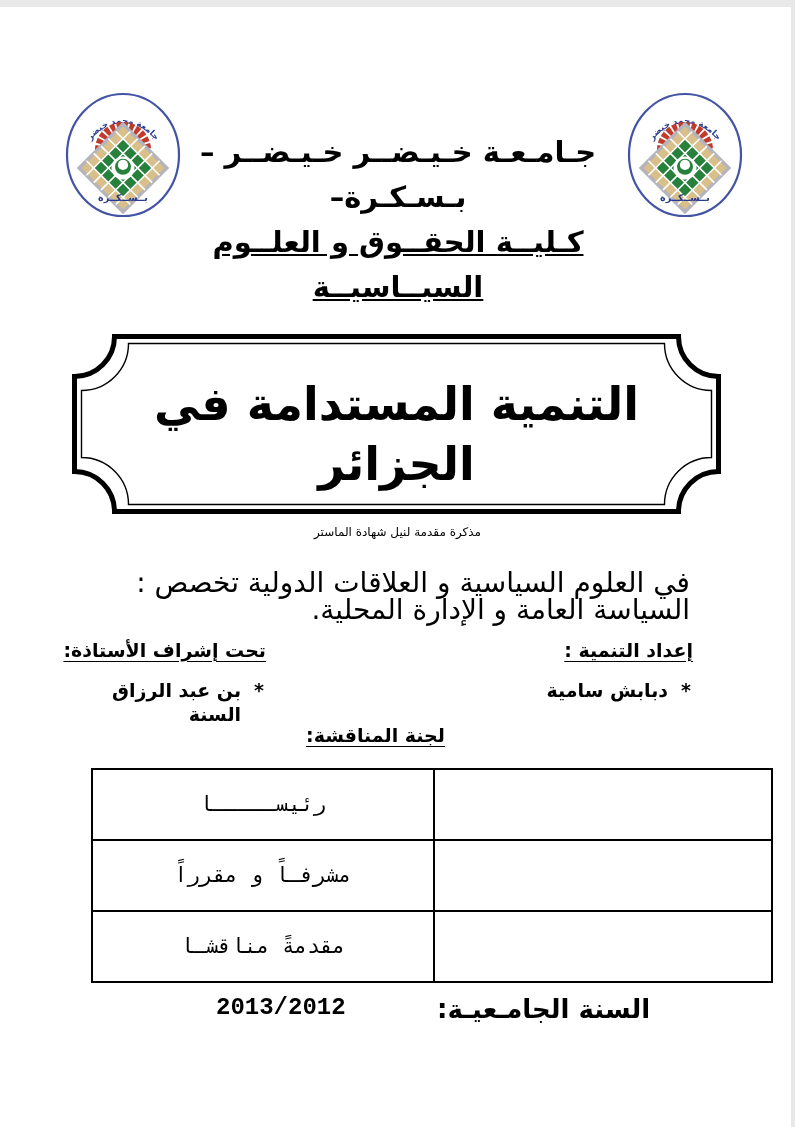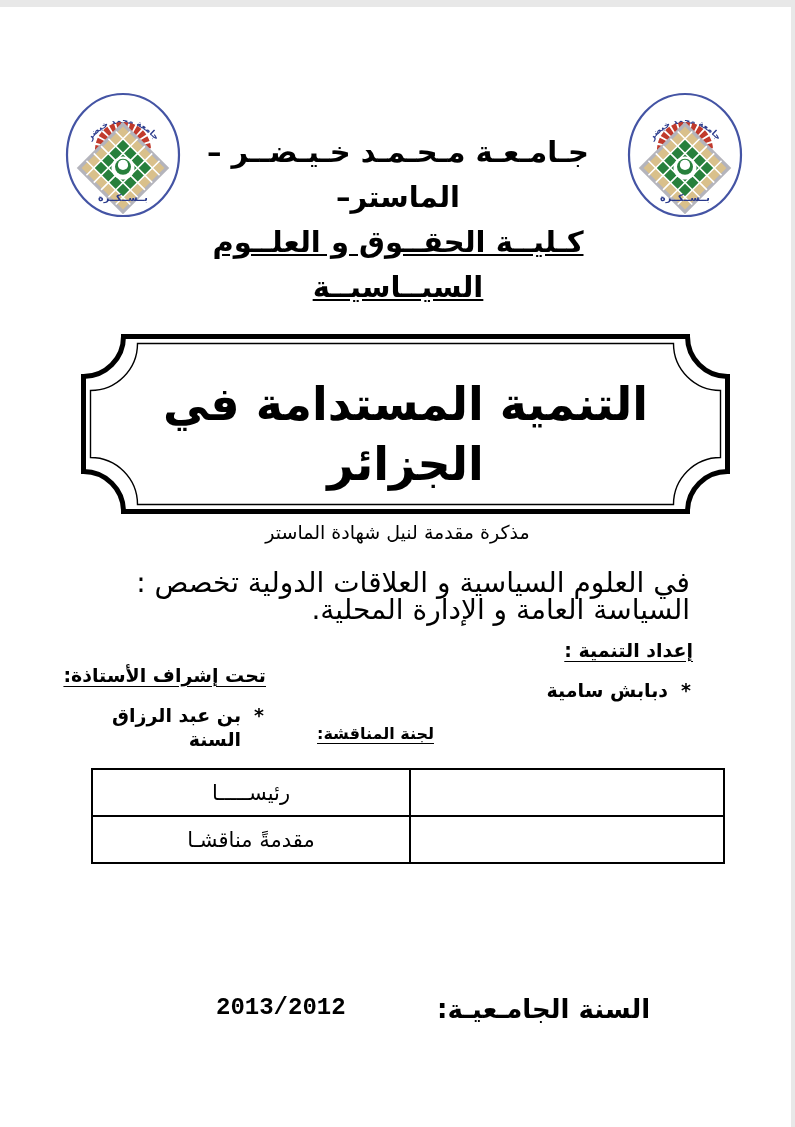--- a/index.html
+++ b/index.html
@@ -15,44 +15,44 @@
   .logo-right{left:626px;}
 
   .header-text{
     position:absolute;left:168px;top:130px;width:460px;
     direction:rtl;text-align:center;font-weight:bold;
   }
   .hline1{font-size:29px;line-height:45px;}
   .hline2{font-size:29px;line-height:45px;text-decoration:underline;}
   .hline3{font-size:27px;line-height:44px;}
 
-  .title-frame{position:absolute;left:81px;top:334px;width:649px;height:180px;text-decoration:underline;}
+  .title-frame{position:absolute;left:72px;top:334px;width:649px;height:180px;text-decoration:underline;}
   .title-frame svg{position:absolute;left:0;top:0;}
   .frame-title{
     position:absolute;left:0;top:40px;width:649px;
     direction:rtl;text-align:center;font-weight:bold;font-size:46px;line-height:60px;
   }
 
-  .subtitle1{position:absolute;left:0;top:519px;width:795px;direction:rtl;text-align:center;font-size:19px;line-height:26px;}
+  .subtitle1{position:absolute;left:0;top:519px;width:795px;direction:rtl;text-align:center;font-size:12px;line-height:26px;}
   .subtitle2{position:absolute;right:105px;top:569px;width:620px;direction:rtl;text-align:right;font-size:28px;line-height:27px;}
 
   .prep-block{position:absolute;top:638px;direction:rtl;text-align:right;font-weight:bold;font-size:19px;line-height:24px;}
   .student-block{right:102px;width:215px;}
-  .supervisor-block{left:56px;width:210px;margin-top:25px;}
+  .supervisor-block{left:56px;width:210px;}
   .prep-heading{text-decoration:underline;text-underline-offset:4px;}
   .name-row{display:flex;gap:13px;margin-top:16px;padding-right:2px;align-items:baseline;}
 
   .committee-heading{
     position:absolute;left:0;top:724px;width:751px;direction:rtl;text-align:center;
-    font-weight:bold;font-size:16px;text-decoration:underline;text-underline-offset:4px;
+    font-weight:bold;font-size:19px;text-decoration:underline;text-underline-offset:4px;
   }
   .committee-table{
     position:absolute;left:91px;top:768px;border-collapse:collapse;direction:ltr;
   }
-  .committee-table td{border:2px solid #000;height:37px;padding:4px;}
+  .committee-table td{border:2px solid #000;height:37px;padding:16px;font-family:Liberation Mono, monospace;}
   .committee-table td.role{width:308px;text-align:center;direction:rtl;font-size:21px;}
   .committee-table td.name{width:304px;}
 
   .footer-label{position:absolute;left:437px;top:996px;direction:rtl;font-weight:bold;font-size:26px;line-height:26px;}
   .footer-year{position:absolute;left:216px;top:994px;direction:ltr;font-weight:bold;font-size:24px;line-height:28px;font-family:Liberation Mono, monospace;}
 </style>
 </head>
 <body>
 
 <div class="page">
@@ -101,21 +101,21 @@
     </g>
     <g>
       <circle cx="59" cy="76" r="11.5" fill="#ffffff"></circle>
       <circle cx="59" cy="74.8" r="8" fill="#27803c"></circle>
       <circle cx="59" cy="72.9" r="5.1" fill="#ffffff"></circle>
     </g>
     <text x="59" y="109" text-anchor="middle" font-size="9.5" font-weight="bold" font-family="DejaVu Sans, sans-serif" fill="#2a3a8c">بــســكــرة</text>
   </svg>
 
   <div class="header-text">
-    <div class="hline1">جـامـعـة مـحـمـد خـيـضــر – الماستر–</div>
+    <div class="hline1">جـامـعـة خـيـضــر خـيـضــر – بـسـكـرة–</div>
     <div class="hline2">كـليــة الحقــوق و العلــوم السيــاسيــة</div>
   </div>
 
   <div class="title-frame">
     <svg width="649" height="180" viewBox="0 0 649 180">
       <path d="M 42.5,2.5 L 606.5,2.5 A 40,40 0 0 0 646.5,42.5 L 646.5,137.5 A 40,40 0 0 0 606.5,177.5 L 42.5,177.5 A 40,40 0 0 0 2.5,137.5 L 2.5,42.5 A 40,40 0 0 0 42.5,2.5 Z" fill="none" stroke="#000000" stroke-width="5"></path>
       <path d="M 56.5,9.5 L 592.5,9.5 A 47,47 0 0 0 639.5,56.5 L 639.5,123.5 A 47,47 0 0 0 592.5,170.5 L 56.5,170.5 A 47,47 0 0 0 9.5,123.5 L 9.5,56.5 A 47,47 0 0 0 56.5,9.5 Z" fill="none" stroke="#000000" stroke-width="1.4"></path>
     </svg>
     <div class="frame-title">التنمية المستدامة في الجزائر</div>
   </div>
@@ -141,20 +141,24 @@
 
   <div class="committee-heading">لجنة المناقشة:</div>
 
   <table class="committee-table">
     <tbody>
       <tr>
         <td class="role">رئيســـــا</td>
         <td class="name"></td>
       </tr>
       <tr>
+        <td class="role">مشرفـاً و مقرراً</td>
+        <td class="name"></td>
+      </tr>
+      <tr>
         <td class="role">مقدمةً مناقشـا</td>
         <td class="name"></td>
       </tr>
     </tbody>
   </table>
 
   <div class="footer-label">السنة الجامـعيـة:</div>
   <div class="footer-year">2013/2012</div>
 </div>
 

